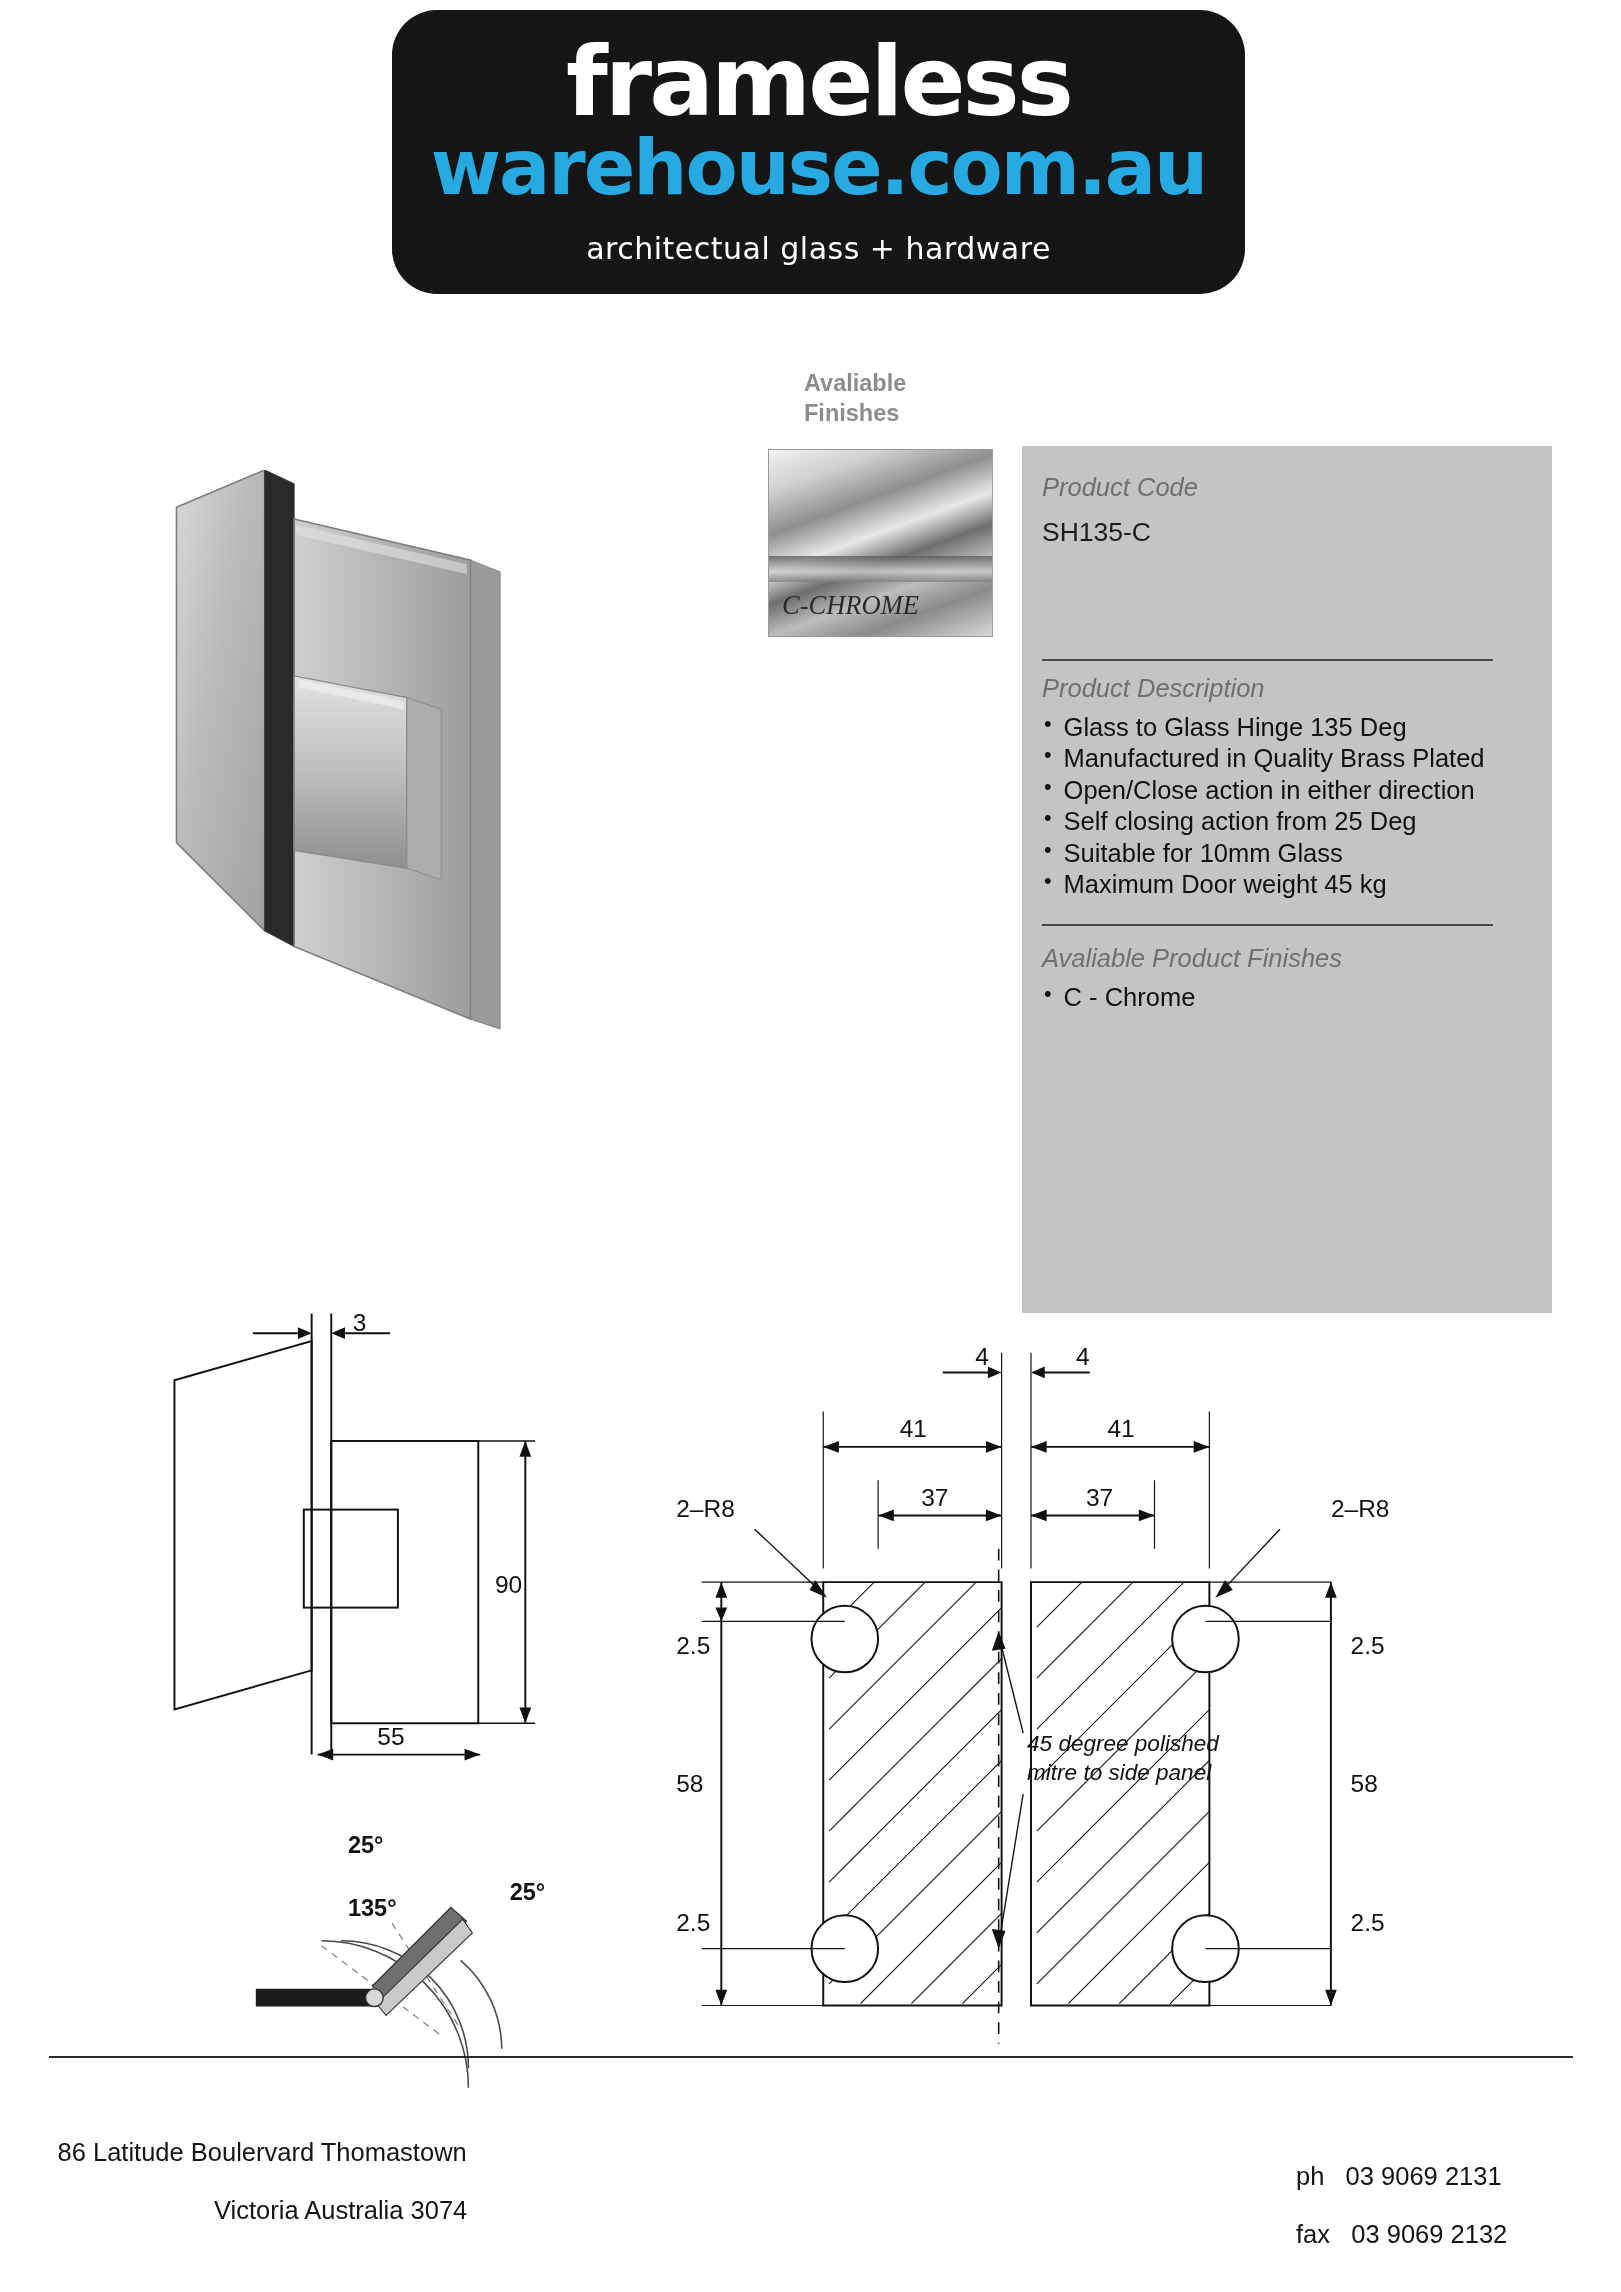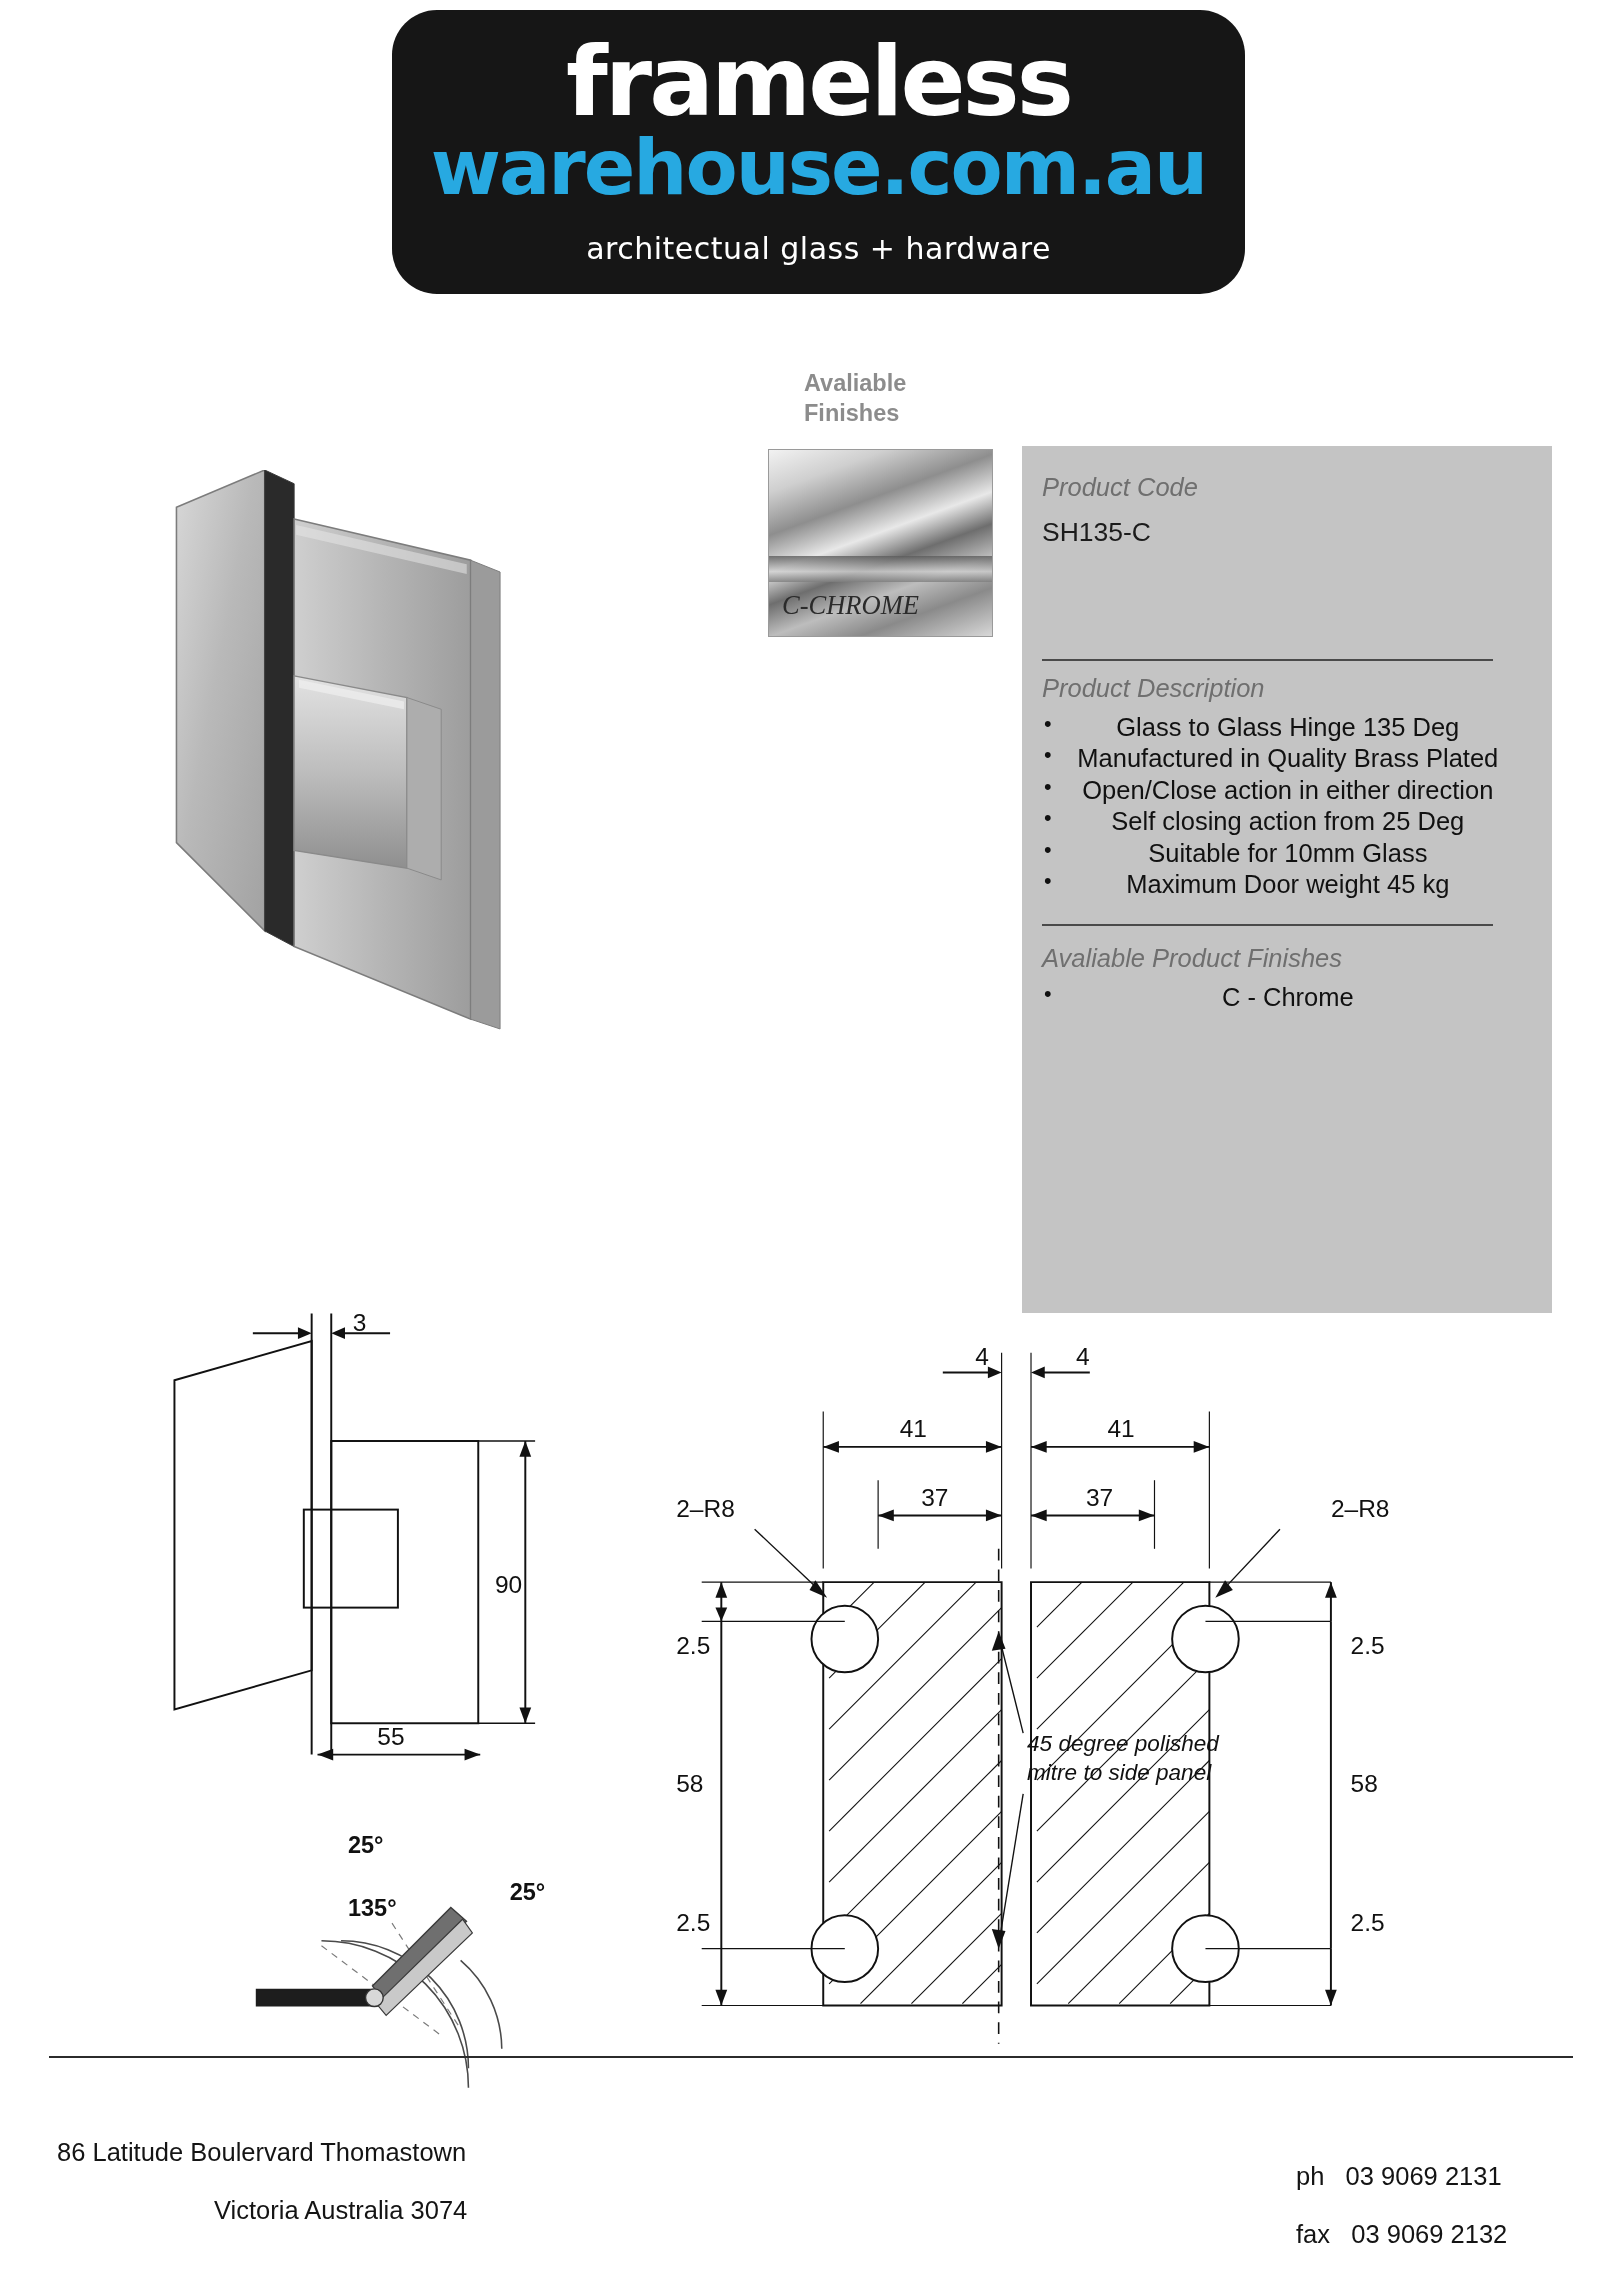--- a/index.html
+++ b/index.html
@@ -103,21 +103,21 @@
   .fin-head  { left:1042px; top:944px; }
 
   .bullet-list {
     position:absolute; left:1042px;
     list-style:none; margin:0; padding:0;
     font-size:25.5px; color:#111;
     line-height:1.235;
   }
   .bullets-desc { top:712px; width:470px; }
   .bullets-fin  { top:982px; width:470px; }
-  .bullet-list li { position:relative; padding-left:21.6px;text-align:center; }
+  .bullet-list li { position:relative; padding-left:21.6px; }
   .bullet-list li:before {
     content:"\2022";
     position:absolute; left:2px; top:-1px;
     font-size:21.6px;
   }
 
   
   .photo { position:absolute; left:147px; top:470px; width:510px; height:608px; }
 
   
@@ -126,21 +126,21 @@
   
   .footer-rule {
     position:absolute; left:49px; top:2056px; width:1524px;
     border-top:2px solid #2b2b2b;
   }
   .foot {
     position:absolute;
     font-size:25.5px; color:#141414;
     line-height:1.35;
   }
-  .foot-addr { left:57px; top:2135px; text-align:left; }
+  .foot-addr { left:57px; top:2135px; text-align:center; }
   .foot-addr .l2 { padding-left:157px;margin-top:24px; }
   .foot-mid { left:655px; top:2135px; text-align:center; width:421px; }
   .foot-right { left:1296px; top:2135px; }
   .foot-right div { white-space:pre;margin-top:24px; }
 </style>
 </head>
 <body>
 
 <div class="page">
 

